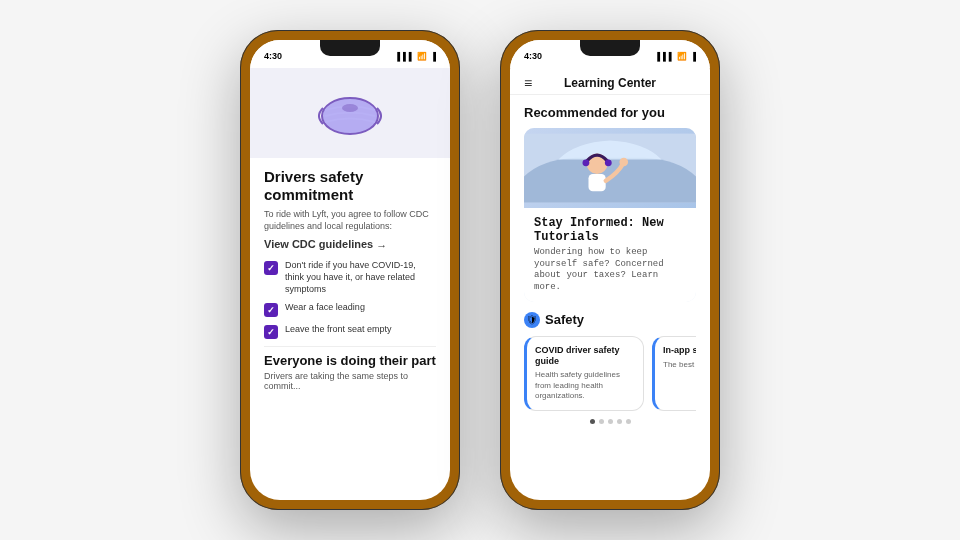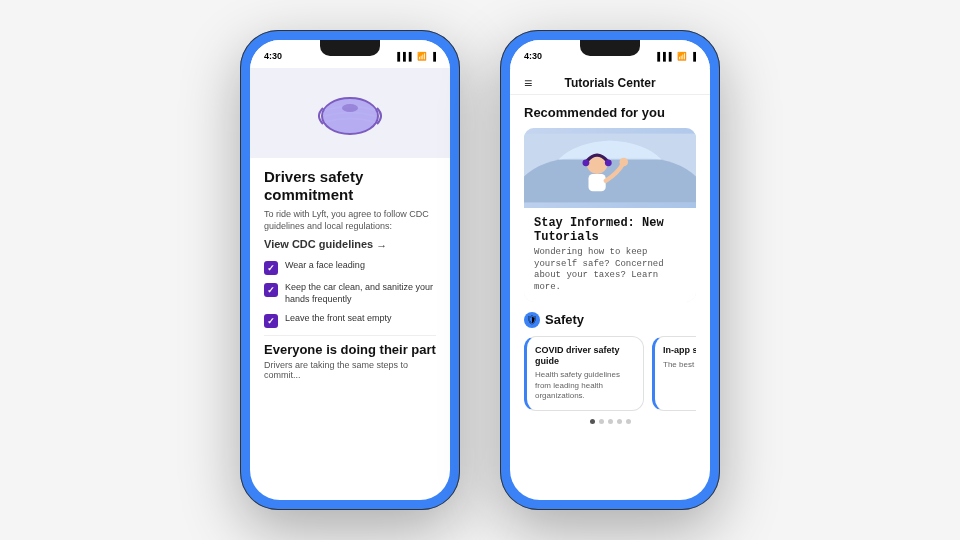--- a/index.html
+++ b/index.html
@@ -21,21 +21,21 @@
       width: 100%;
       height: 100%;
       background: #f5f5f5;
       padding: 20px;
     }
 
     
     .phone {
       width: 220px;
       height: 480px;
-      background: #3b82f6;
+      background: #a16207;
       border-radius: 38px;
       padding: 10px;
       box-shadow: 0 20px 60px rgba(0,0,0,0.3), inset 0 0 0 1px #333;
       position: relative;
       flex-shrink: 0;
     }
     .phone-inner {
       width: 100%;
       height: 100%;
       background: #fff;
@@ -341,25 +341,25 @@
           </svg>
         </div>
         <div class="health-body">
           <div class="health-title">Drivers safety commitment</div>
           <div class="health-subtitle">To ride with Lyft, you agree to follow CDC guidelines and local regulations:</div>
           <div class="cdc-link">
             <span>View CDC guidelines →</span>
           </div>
           <div class="checklist-item">
             <div class="checkbox"></div>
-            <span class="check-text">Wear a face leading</span>
+            <span class="check-text">Don't ride if you have COVID-19, think you have it, or have related symptoms</span>
           </div>
           <div class="checklist-item">
             <div class="checkbox"></div>
-            <span class="check-text">Keep the car clean, and sanitize your hands frequently</span>
+            <span class="check-text">Wear a face leading</span>
           </div>
           <div class="checklist-item">
             <div class="checkbox"></div>
             <span class="check-text">Leave the front seat empty</span>
           </div>
           <div class="divider-line"></div>
           <div class="everyone-title">Everyone is doing their part</div>
           <div class="everyone-sub">Drivers are taking the same steps to commit...</div>
         </div>
       </div>
@@ -373,21 +373,21 @@
         <span class="status-time">4:30</span>
         <div class="status-icons">
           <span>▌▌▌</span>
           <span>📶</span>
           <span>▐</span>
         </div>
       </div>
       <div class="phone-content">
         <div class="lc-header">
           <span class="lc-menu-icon">≡</span>
-          <span class="lc-title">Tutorials Center</span>
+          <span class="lc-title">Learning Center</span>
         </div>
         <div class="lc-body">
           <div class="rec-title">Recommended for you</div>
           <div class="featured-card">
             <div class="featured-image">
               <svg class="driver-illustration" viewBox="0 0 200 80">
 
                 <rect width="200" height="80" fill="#c8d8ef"></rect>
 
                 <path d="M0 50 Q20 30 60 28 L140 28 Q180 30 200 50 L200 80 L0 80 Z" fill="#a0b8d8"></path>

